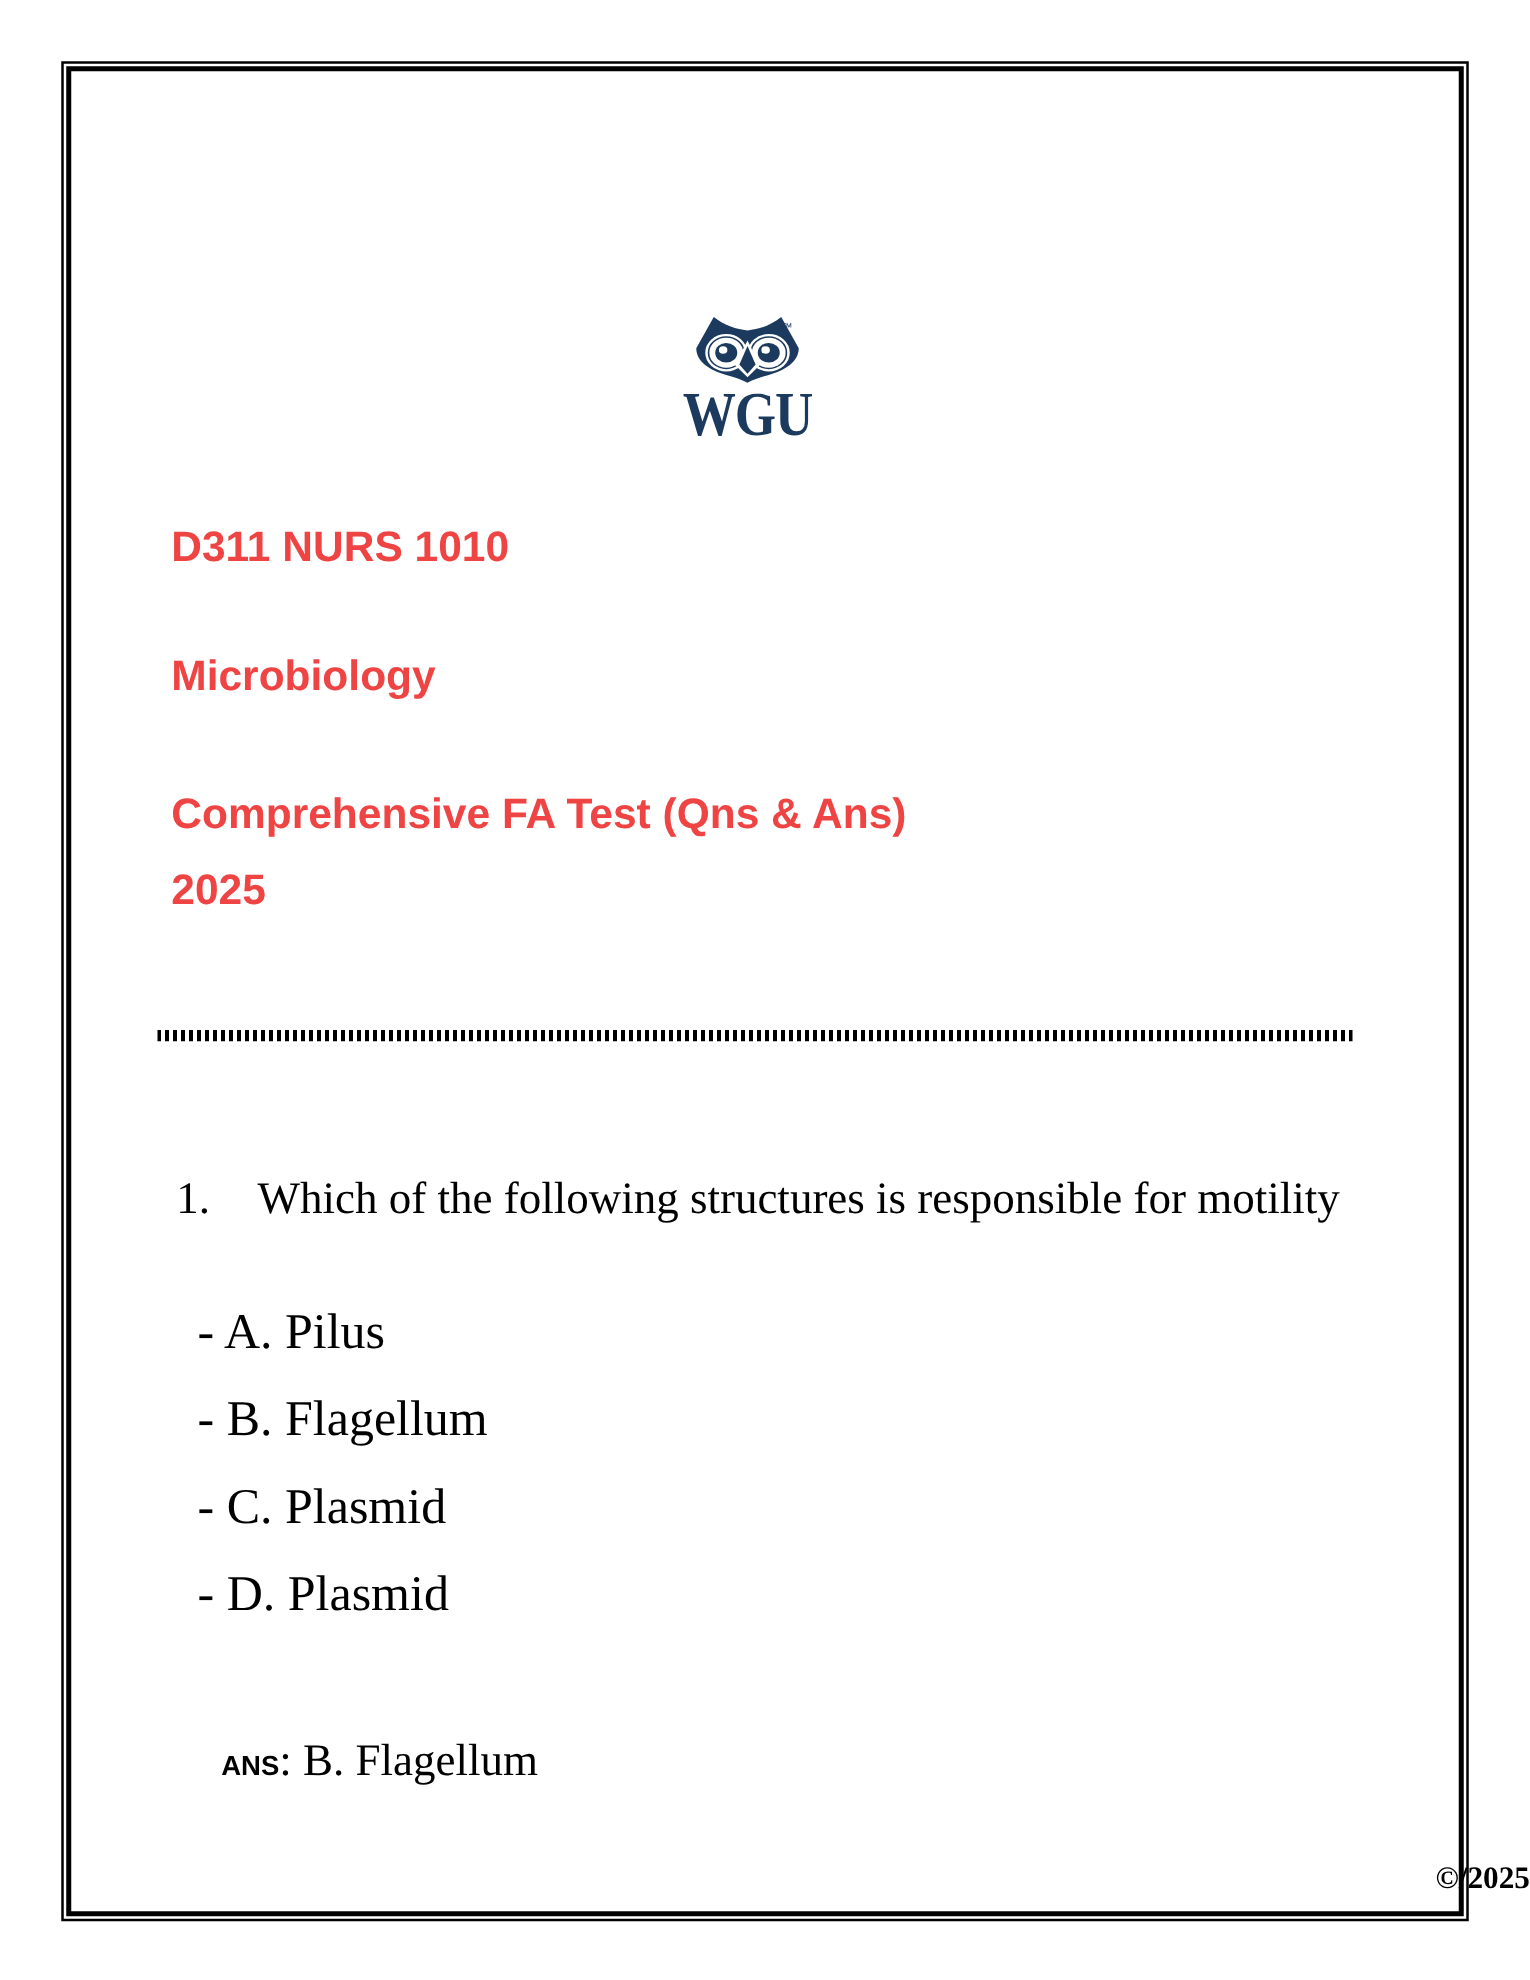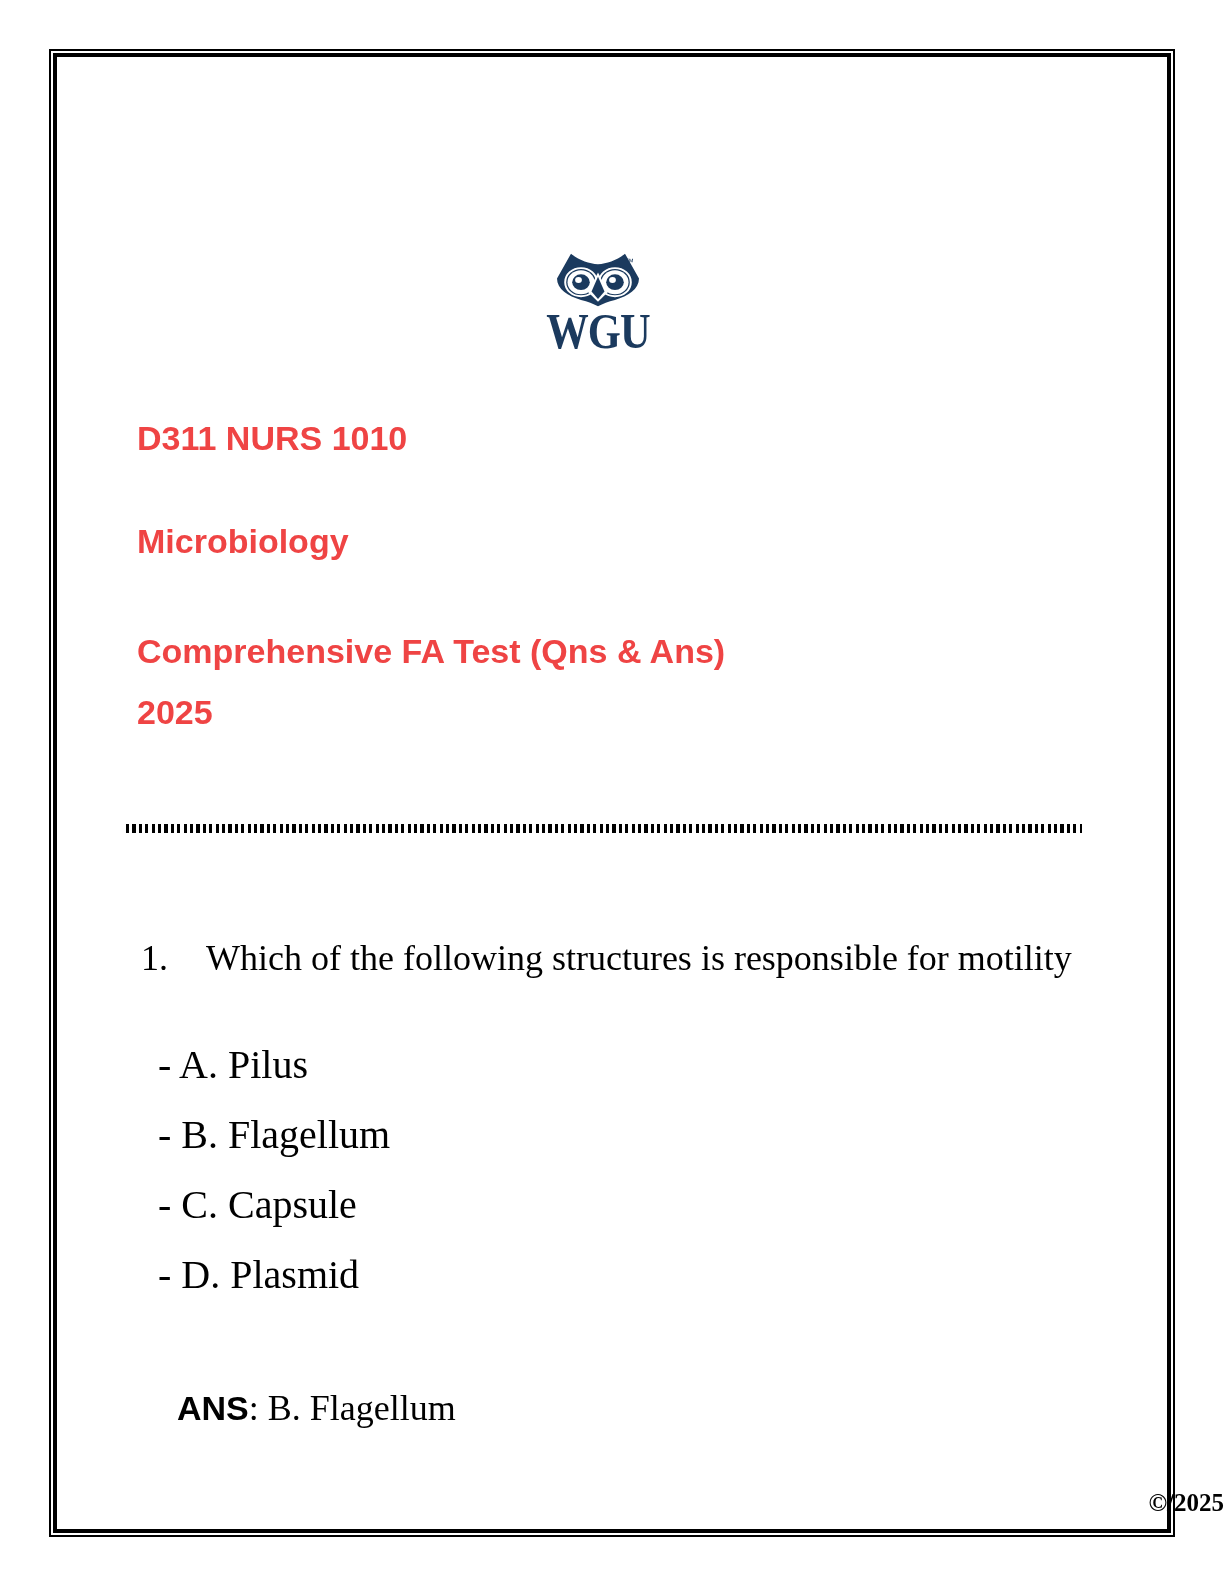--- a/index.html
+++ b/index.html
@@ -116,21 +116,21 @@
     position: absolute;
     left: 177px; top: 1386px;
     margin: 0;
     font-size: 36px;
     line-height: 44px;
     white-space: nowrap;
   }
   .ans-label {
     font-family: "Liberation Sans", sans-serif;
     font-weight: bold;
-    font-size: 34px;
+    font-size: 22px;
   }
 
   .footer {
     position: absolute;
     left: 0; top: 1489px;
     width: 1224px;
     text-align: right;
     font-family: "Liberation Serif", serif;
     font-weight: bold;
     font-size: 25px;
@@ -171,20 +171,20 @@
 <h1 class="h h-year">2025</h1>
 
 <div class="dotted-divider"></div>
 
 <p class="question">
   <span class="qnum">1.</span><span>Which of the following structures is responsible for motility</span>
 </p>
 
 <p class="option opt-a">- A. Pilus</p>
 <p class="option opt-b">- B. Flagellum</p>
-<p class="option opt-c">- C. Capsule</p>
+<p class="option opt-c">- C. Plasmid</p>
 <p class="option opt-d">- D. Plasmid</p>
 
 <p class="answer">
   <span class="ans-label">ANS</span><span>: B. Flagellum</span>
 </p>
 
 <div class="footer">©/2025</div>
 
 </body></html>

